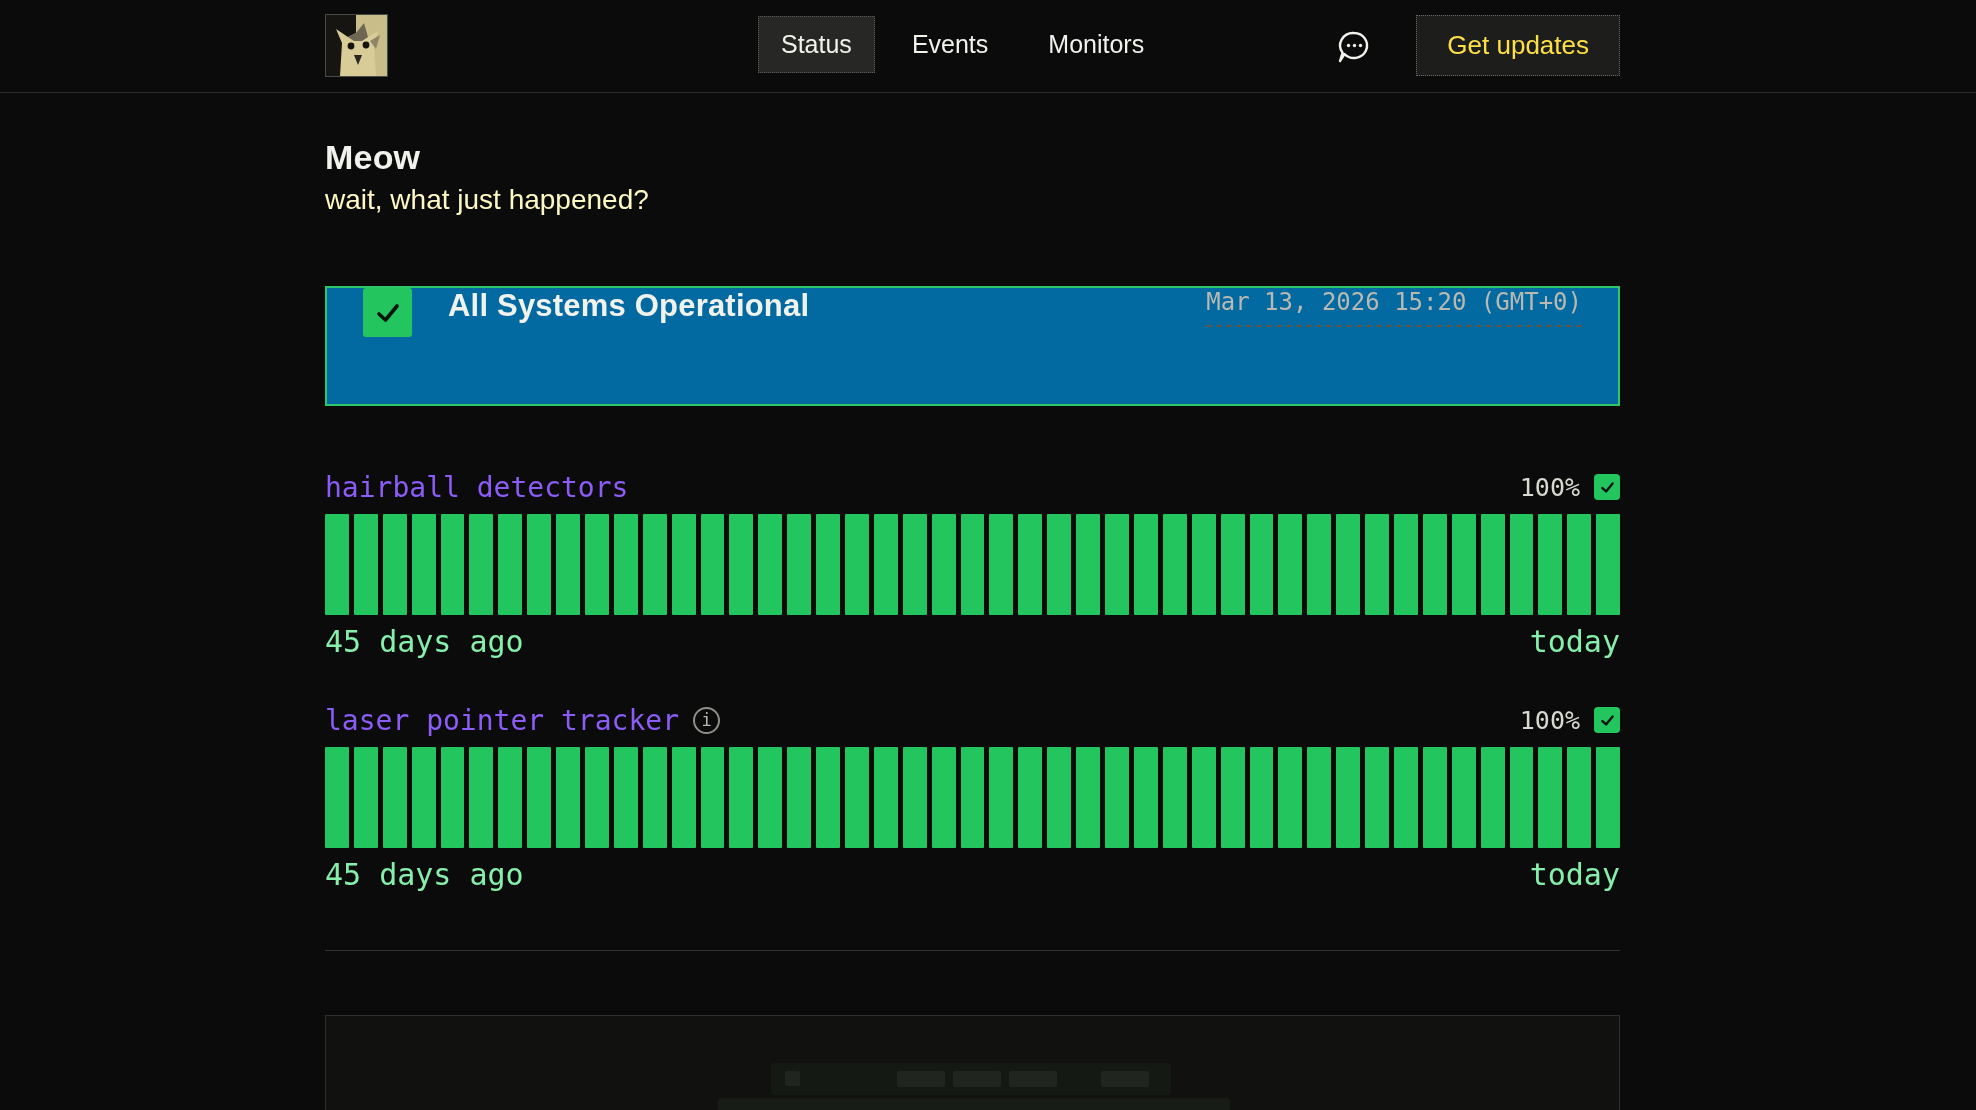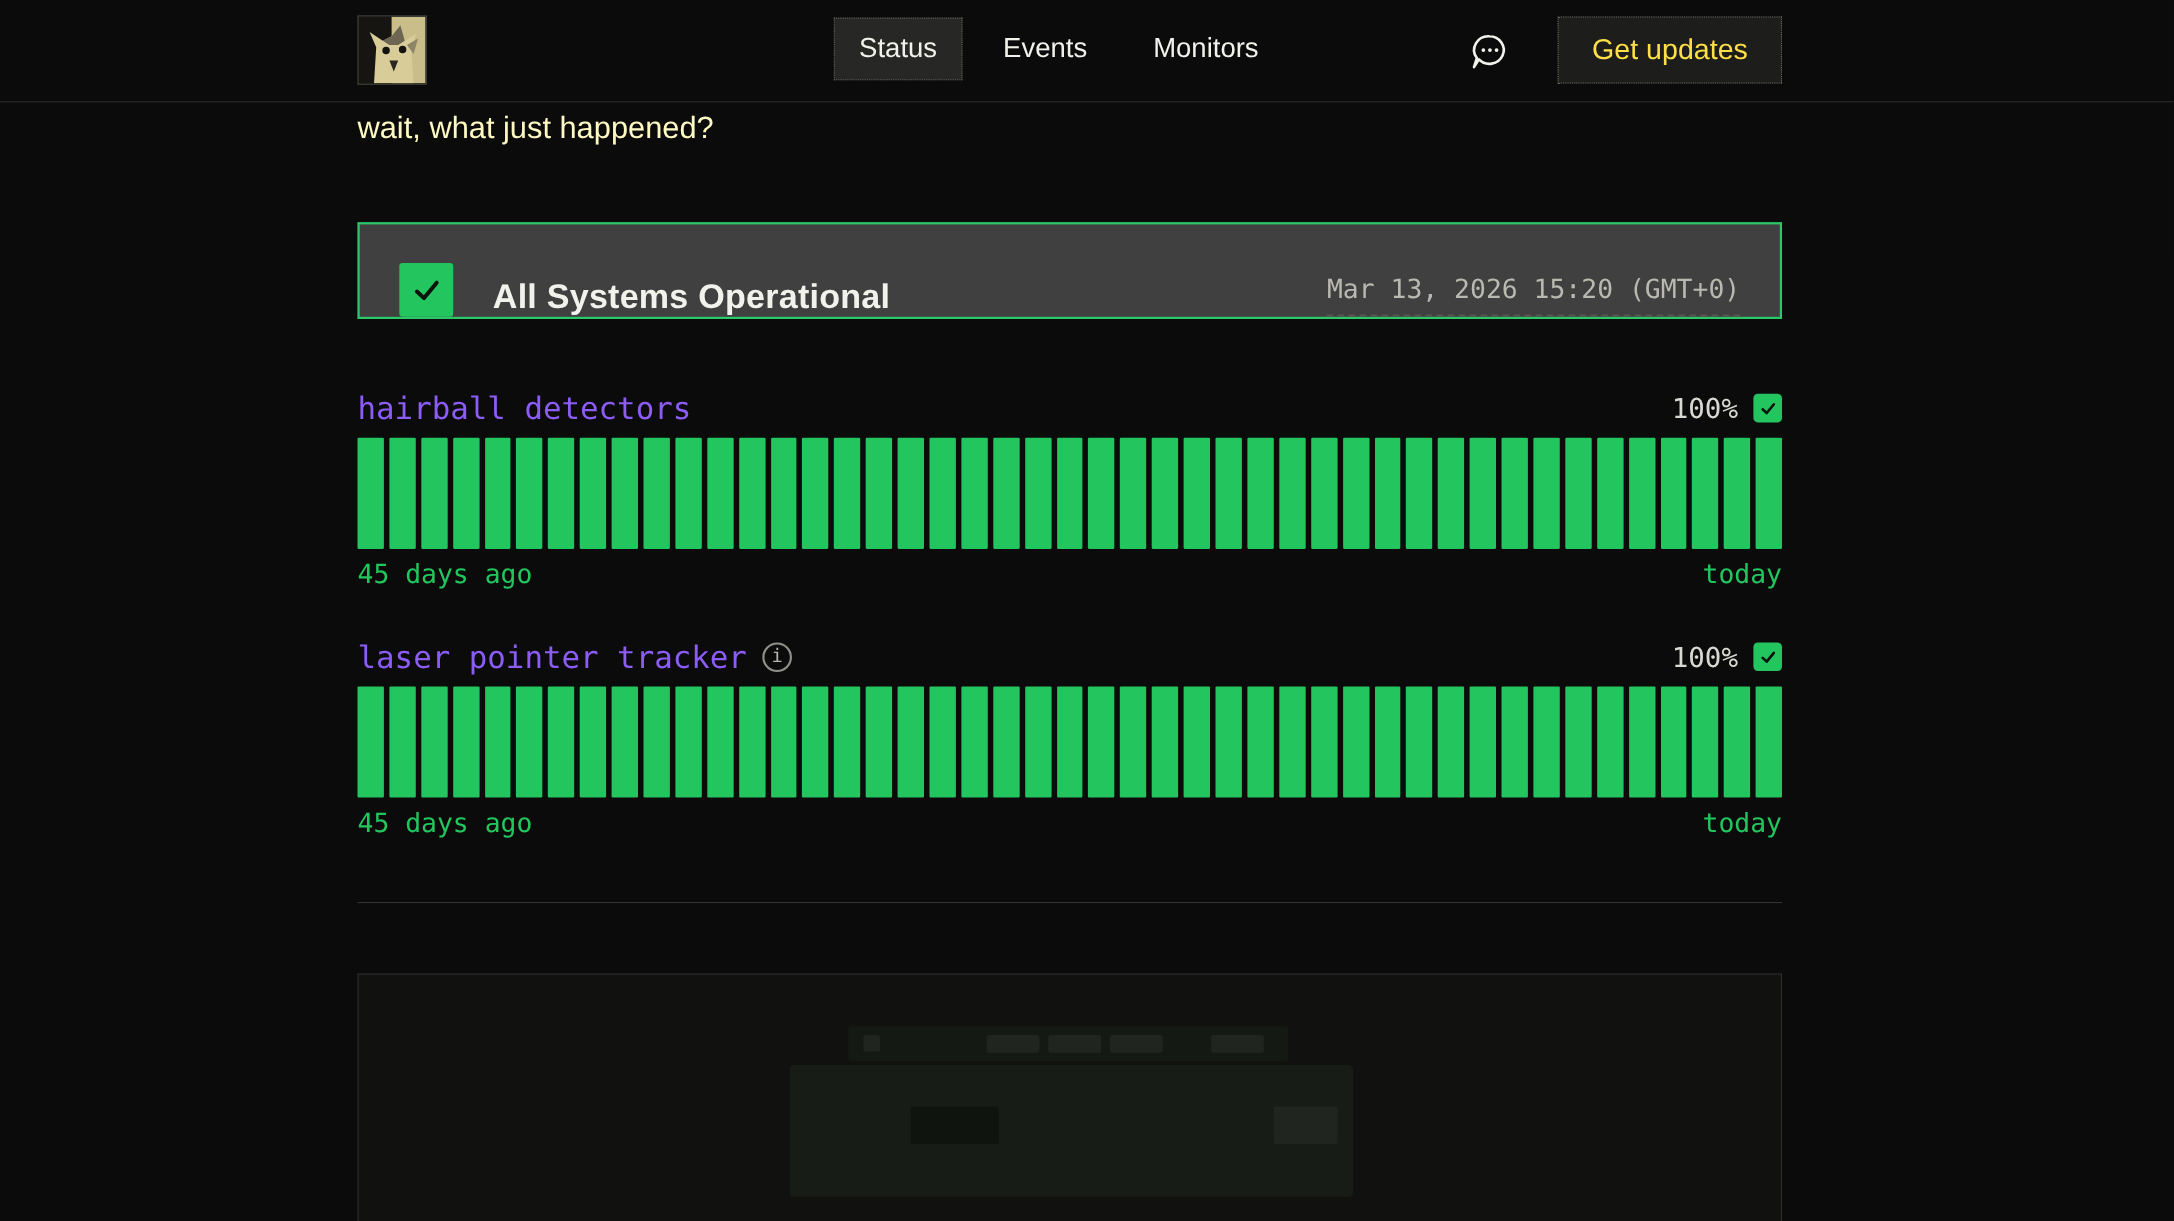--- a/index.html
+++ b/index.html
@@ -65,25 +65,25 @@
 
   
   .main { margin-left: 325px; width: 1295px; }
 
   .page-title { margin-top: 45px; font-size: 34px; font-weight: bold; letter-spacing: 0.2px; }
   .page-subtitle { margin-top: 7px; font-size: 28px; color: #fef9c3; }
 
   
   .banner {
     margin-top: 70px;
-    height: 88px;
+    height: 120px;
     border: 2px solid #2bc768;
-    background: #404040;
-    display: flex;
-    align-items: flex-end;
+    background: #0369a1;
+    display: flex;
+    align-items: flex-start;
     padding: 0 36px;
   }
   .check-big {
     width: 49px; height: 49px;
     background: #22c55e;
     border-radius: 3px;
     display: flex; align-items: center; justify-content: center;
     flex: none;
   }
   .banner-title {
@@ -135,22 +135,22 @@
     margin-top: 10px;
     height: 101px;
     display: flex;
     gap: 5px;
   }
   .bar { flex: 1; background: #22c55e; border-radius: 1px; cursor: pointer; }
   .monitor-foot {
     margin-top: 9px;
     display: flex;
     justify-content: space-between;
-    font-size: 24px;
-    color: #22c55e;
+    font-size: 30px;
+    color: #86efac;
   }
 
   
   .divider { margin-top: 58px; border: none; border-top: 1px solid #333330; height: 0; }
   .bottom-card {
     position: relative;
     margin-top: 64px;
     height: 380px;
     border: 1px solid #2e2e2b;
     background: #111110;
@@ -204,20 +204,21 @@
       <circle cx="18.5" cy="16.5" r="1.7" fill="#f2f2ed"></circle>
       <circle cx="24.5" cy="16.5" r="1.7" fill="#f2f2ed"></circle>
     </svg>
   </div>
 
   <button class="get-updates">Get updates</button>
 </div>
 
 <div class="main">
 
+  <div class="page-title">Meow</div>
   <div class="page-subtitle">wait, what just happened?</div>
 
   <div class="banner">
     <div class="check-big">
       <svg width="30" height="30" viewBox="0 0 30 30">
         <path d="M6 16 L12.5 22 L24 8" fill="none" stroke="#0b130d" stroke-width="3.6" stroke-linecap="round" stroke-linejoin="round"></path>
       </svg>
     </div>
     <div class="banner-title">All Systems Operational</div>
     <div class="banner-time mono">Mar 13, 2026 15:20 (GMT+0)</div>

